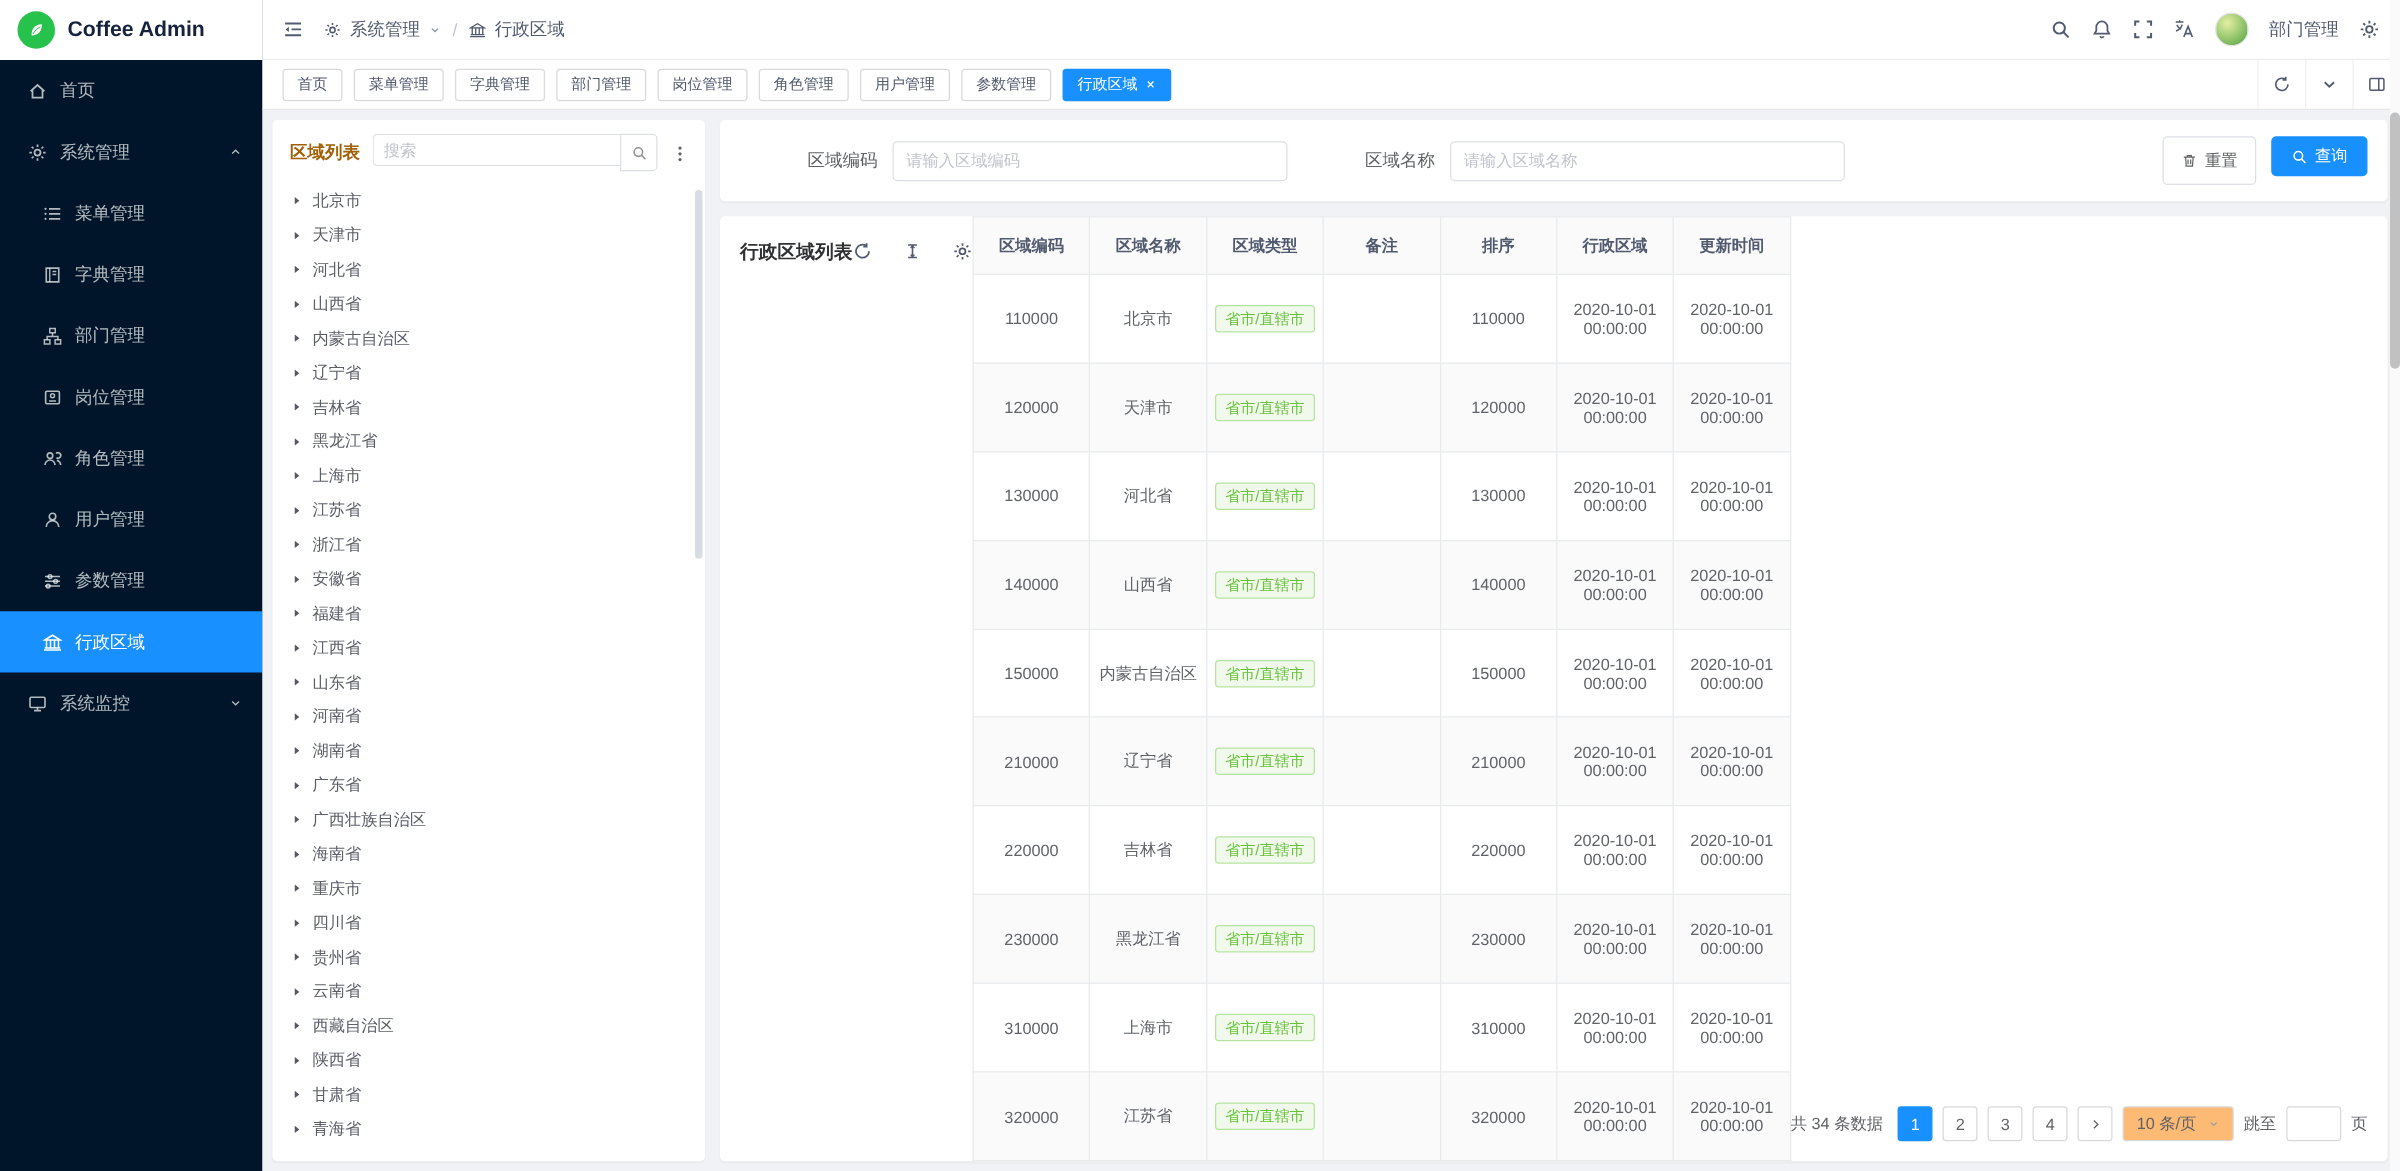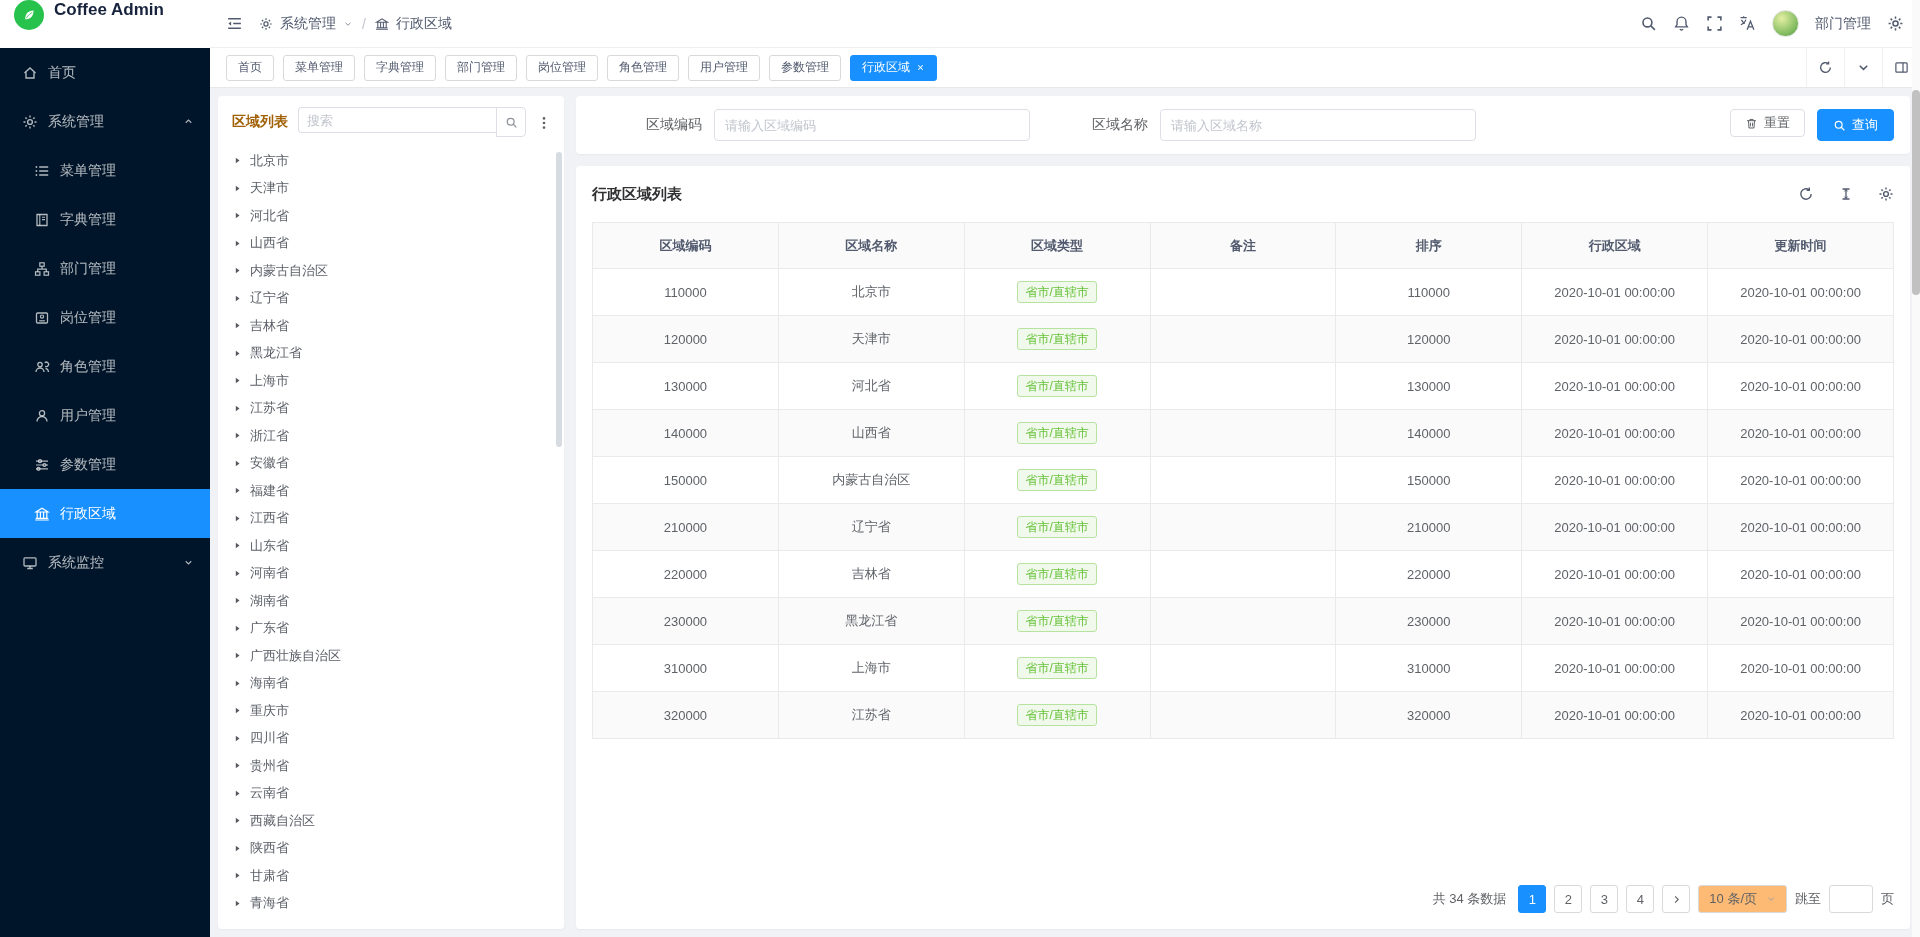--- a/index.html
+++ b/index.html
@@ -7,21 +7,21 @@
   body { font-family:"Liberation Sans","DejaVu Sans",sans-serif; font-size:14px; color:#515a6e; background:#f0f2f5; }
   svg { width:16px; height:16px; display:inline-block; vertical-align:middle; flex-shrink:0; }
   input { font-family:inherit; outline:none; }
   input::placeholder { color:#c0c4cc; }
   button { font-family:inherit; cursor:pointer; }
 
   .app { display:flex; width:1920px; height:937px; }
 
   
   .sidebar { width:210px; flex-shrink:0; background:#001529; display:flex; flex-direction:column; }
-  .logo { height:48px; background:#fff; display:flex; align-items:flex-start; gap:10px; padding:0 14px; }
+  .logo { height:48px; background:#fff; display:flex; align-items:center; gap:10px; padding:0 14px; }
   .logo-circle { width:30px; height:30px; border-radius:50%; background:#27c24c; display:flex; align-items:center; justify-content:center; }
   .logo-circle svg { width:16px; height:16px; color:#fff; }
   .logo-text { font-size:17px; font-weight:bold; color:#17233d; white-space:nowrap; }
   .menu { flex:1; overflow:hidden; }
   .menu-item { height:49px; display:flex; align-items:center; gap:10px; padding:0 16px 0 22px; color:rgba(255,255,255,.70); font-size:14px; cursor:pointer; }
   .menu-item svg { width:16px; height:16px; }
   .menu-item .chev { margin-left:auto; width:11px; height:11px; }
   .menu-item.sub { padding-left:34px; }
   .menu-item.active { background:#1890ff; color:#fff; }
 
@@ -67,26 +67,26 @@
   .tree-scrollbar { position:absolute; right:2px; top:56px; width:6px; height:295px; background:#d7dbe2; border-radius:3px; cursor:pointer; }
 
   
   .right-col { flex:1; display:flex; flex-direction:column; gap:12px; min-width:0; }
 
   .filter-card { background:#fff; border-radius:4px; display:flex; align-items:center; padding:13px 16px 13px 70px; box-shadow:0 1px 2px rgba(0,0,0,.04); }
   .f-label { font-size:14px; color:#606266; margin-right:12px; white-space:nowrap; }
   .f-label.gap { margin-left:62px; }
   .f-input { width:316px; height:32px; border:1px solid #dcdfe6; border-radius:4px; padding:0 10px; font-size:13px; color:#606266; }
   .f-btns { margin-left:auto; display:flex; gap:12px; }
-  .btn-plain { height:28px; padding:0 14px; border:1px solid #dcdfe6; border-radius:4px; background:#fff; color:#606266; font-size:13px; display:flex; align-items:center; gap:6px; }
+  .btn-plain { height:39px; padding:0 14px; border:1px solid #dcdfe6; border-radius:4px; background:#fff; color:#606266; font-size:13px; display:flex; align-items:center; gap:6px; }
   .btn-plain svg { width:13px; height:13px; }
   .btn-primary { height:32px; padding:0 15px; border:1px solid #1890ff; border-radius:4px; background:#1890ff; color:#fff; font-size:13px; display:flex; align-items:center; gap:6px; }
   .btn-primary svg { width:13px; height:13px; }
 
-  .table-card { flex:1; background:#fff; border-radius:4px; display:flex; flex-direction:column; padding:0 16px; min-height:0; box-shadow:0 1px 2px rgba(0,0,0,.04); }
+  .table-card { flex:1; background:#fff; border-radius:4px; display:flex; flex-direction:row; padding:0 16px; min-height:0; box-shadow:0 1px 2px rgba(0,0,0,.04); }
   .card-head { height:56px; display:flex; align-items:center; flex-shrink:0; }
   .card-title { font-size:15px; font-weight:bold; color:#303133; }
   .head-actions { margin-left:auto; display:flex; gap:24px; color:#515a6e; }
   .head-act { cursor:pointer; display:flex; align-items:center; }
   .head-act svg { width:16px; height:16px; }
 
   table { width:100%; border-collapse:collapse; table-layout:fixed; }
   th { height:46px; background:#fafafa; border:1px solid #e8eaec; font-size:13px; color:#515a6e; font-weight:bold; text-align:center; }
   td { height:47px; border:1px solid #e8eaec; font-size:13px; color:#5f6368; text-align:center; }
   tbody tr:nth-child(even) { background:#fafafa; }

